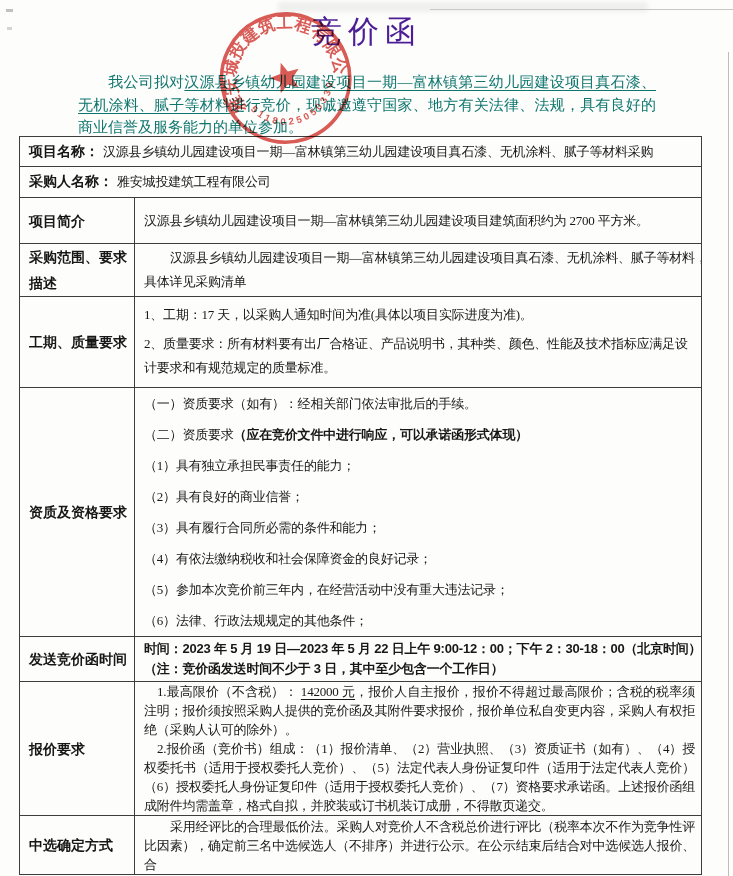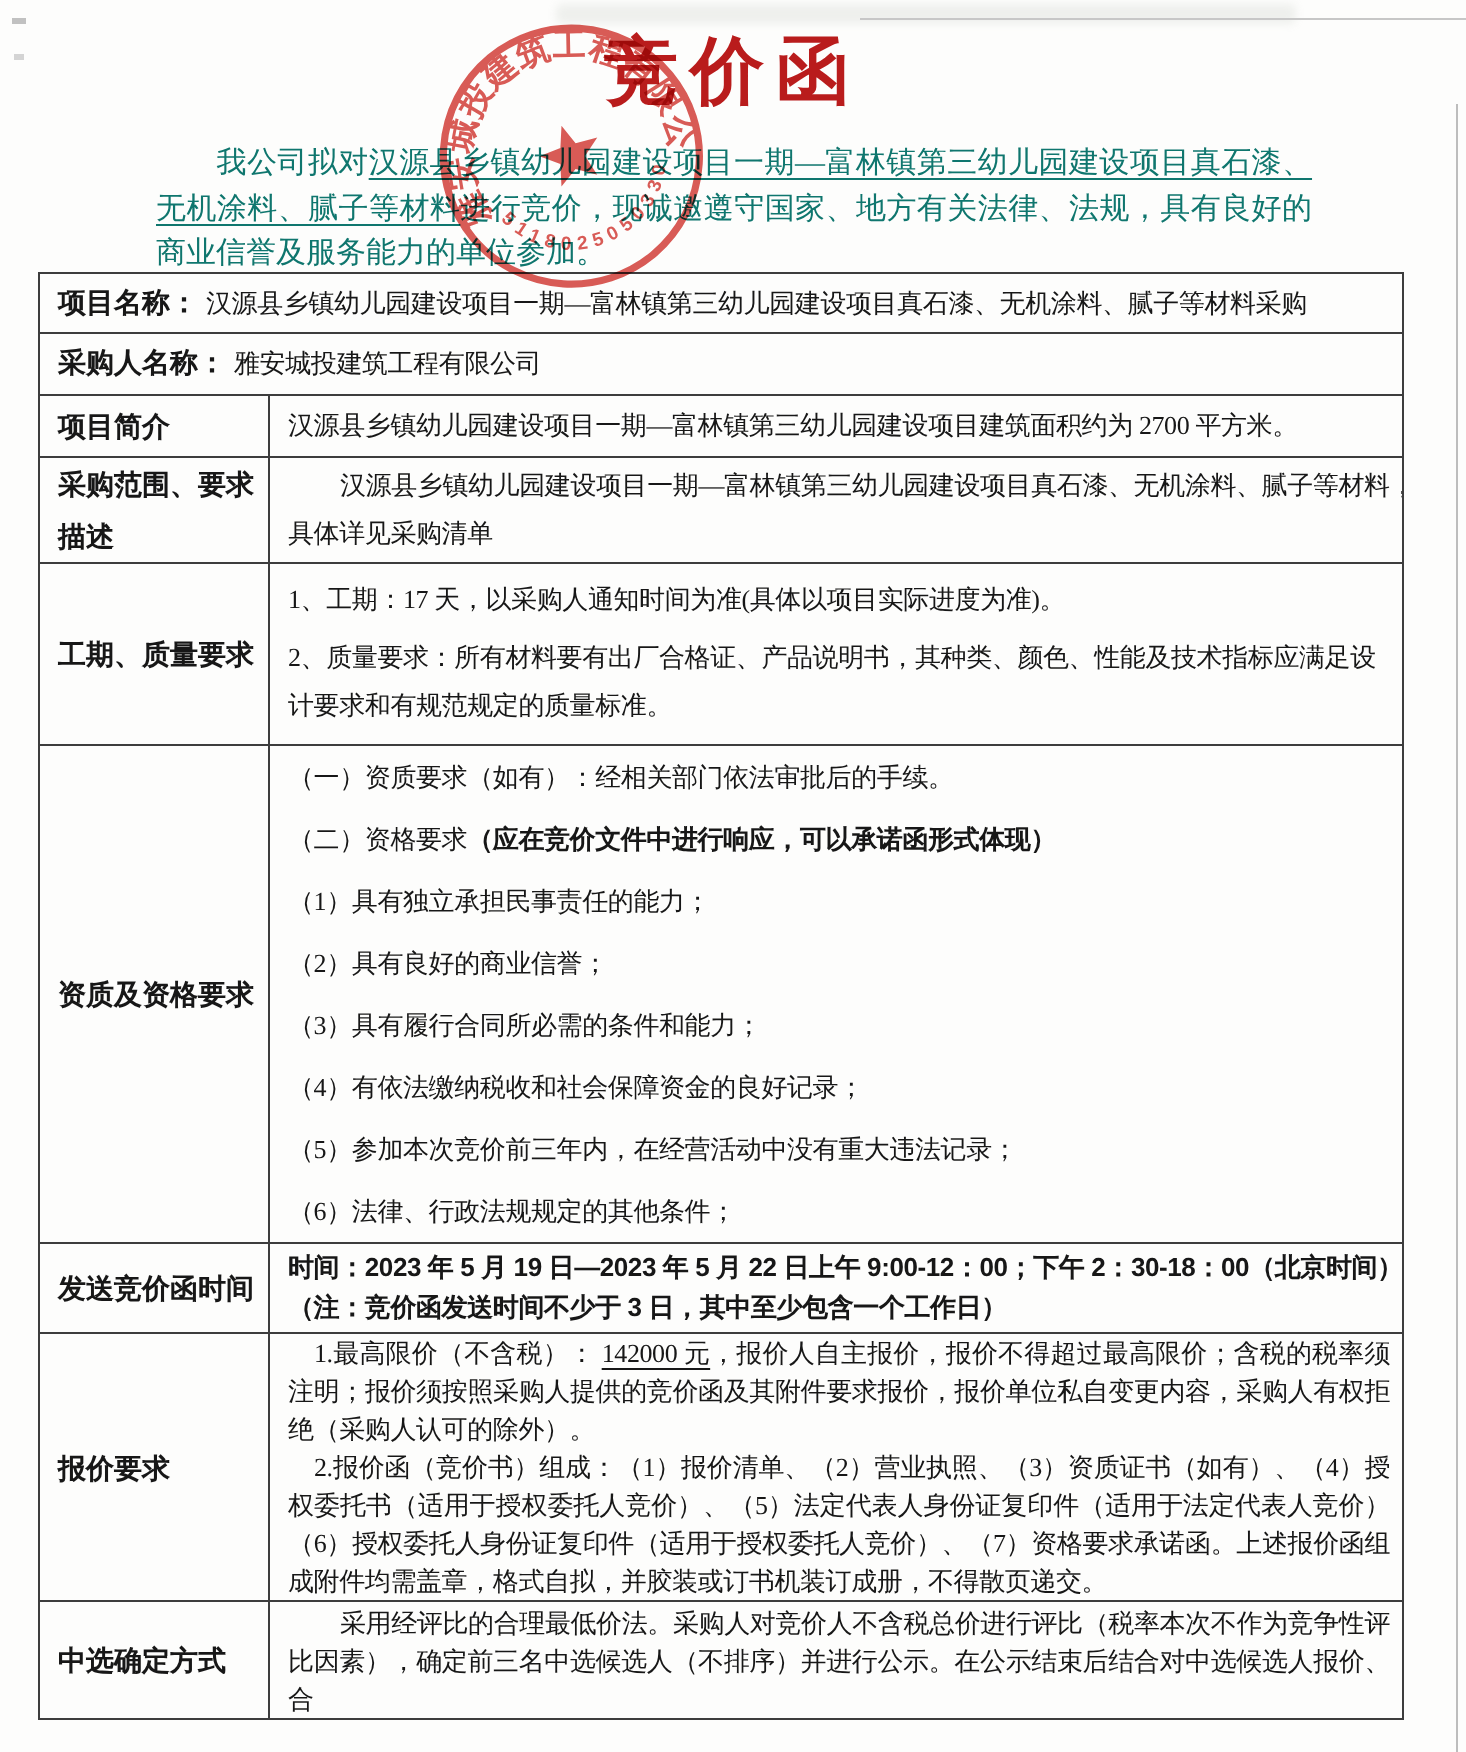--- a/index.html
+++ b/index.html
@@ -5,22 +5,22 @@
   html,body{margin:0;padding:0;}
   body{
     width:733px;height:876px;position:relative;overflow:hidden;
     background:#fdfdfc;
     font-family:"Liberation Serif","DejaVu Serif",serif;
     color:#1b1b1b;
   }
   
   .doc-title{
     position:absolute;left:0;right:0;top:11px;
-    text-align:center;font-size:37px;font-weight:bold;
-    letter-spacing:6px;color:#b91c1c;
+    text-align:center;font-size:31px;font-weight:normal;
+    letter-spacing:6px;color:#4c1d95;
     font-family:"Liberation Serif","DejaVu Serif",serif;
   }
   
   .intro{
     position:absolute;left:78px;top:56px;width:578px;
     font-size:15px;line-height:22.5px;text-align:justify;
     color:#0f766e;
   }
   .intro .ind{display:inline-block;width:30px;}
   .u{text-decoration:underline;text-underline-offset:3px;}
@@ -94,21 +94,21 @@
       <tr style="height:30px">
     <td colspan="4" class="one">
       <span class="inlab">项目名称：</span><span class="val13">汉源县乡镇幼儿园建设项目一期—富林镇第三幼儿园建设项目真石漆、无机涂料、腻子等材料采购</span>
     </td>
   </tr>
   <tr style="height:31px">
     <td colspan="4" class="one">
       <span class="inlab">采购人名称：</span><span class="val13">雅安城投建筑工程有限公司</span>
     </td>
   </tr>
-  <tr style="height:31px">
+  <tr style="height:46px">
     <td class="lab one">项目简介</td>
     <td colspan="3" class="one cellpad">汉源县乡镇幼儿园建设项目一期—富林镇第三幼儿园建设项目建筑面积约为 2700 平方米。</td>
   </tr>
   <tr style="height:53px">
     <td class="lab">采购范围、要求描述</td>
     <td colspan="3" class="cellpad">
       <div class="r5line indent2">汉源县乡镇幼儿园建设项目一期—富林镇第三幼儿园建设项目真石漆、无机涂料、腻子等材料，</div>
       <div class="r5line">具体详见采购清单</div>
     </td>
   </tr>
@@ -116,21 +116,21 @@
     <td class="lab one">工期、质量要求</td>
     <td colspan="3" class="r6 cellpad">
       <p>1、工期：17 天，以采购人通知时间为准(具体以项目实际进度为准)。</p>
       <p>2、质量要求：所有材料要有出厂合格证、产品说明书，其种类、颜色、性能及技术指标应满足设计要求和有规范规定的质量标准。</p>
     </td>
   </tr>
   <tr style="height:249px">
     <td class="lab one">资质及资格要求</td>
     <td colspan="3" class="r7 cellpad">
       <div>（一）资质要求（如有）：经相关部门依法审批后的手续。</div>
-      <div><span>（二）资格要求</span><span class="bold-sans">（应在竞价文件中进行响应，可以承诺函形式体现）</span></div>
+      <div><span>（二）资质要求</span><span class="bold-sans">（应在竞价文件中进行响应，可以承诺函形式体现）</span></div>
       <div>（1）具有独立承担民事责任的能力；</div>
       <div>（2）具有良好的商业信誉；</div>
       <div>（3）具有履行合同所必需的条件和能力；</div>
       <div>（4）有依法缴纳税收和社会保障资金的良好记录；</div>
       <div>（5）参加本次竞价前三年内，在经营活动中没有重大违法记录；</div>
       <div>（6）法律、行政法规规定的其他条件；</div>
     </td>
   </tr>
   <tr style="height:45px">
     <td class="lab one">发送竞价函时间</td>

